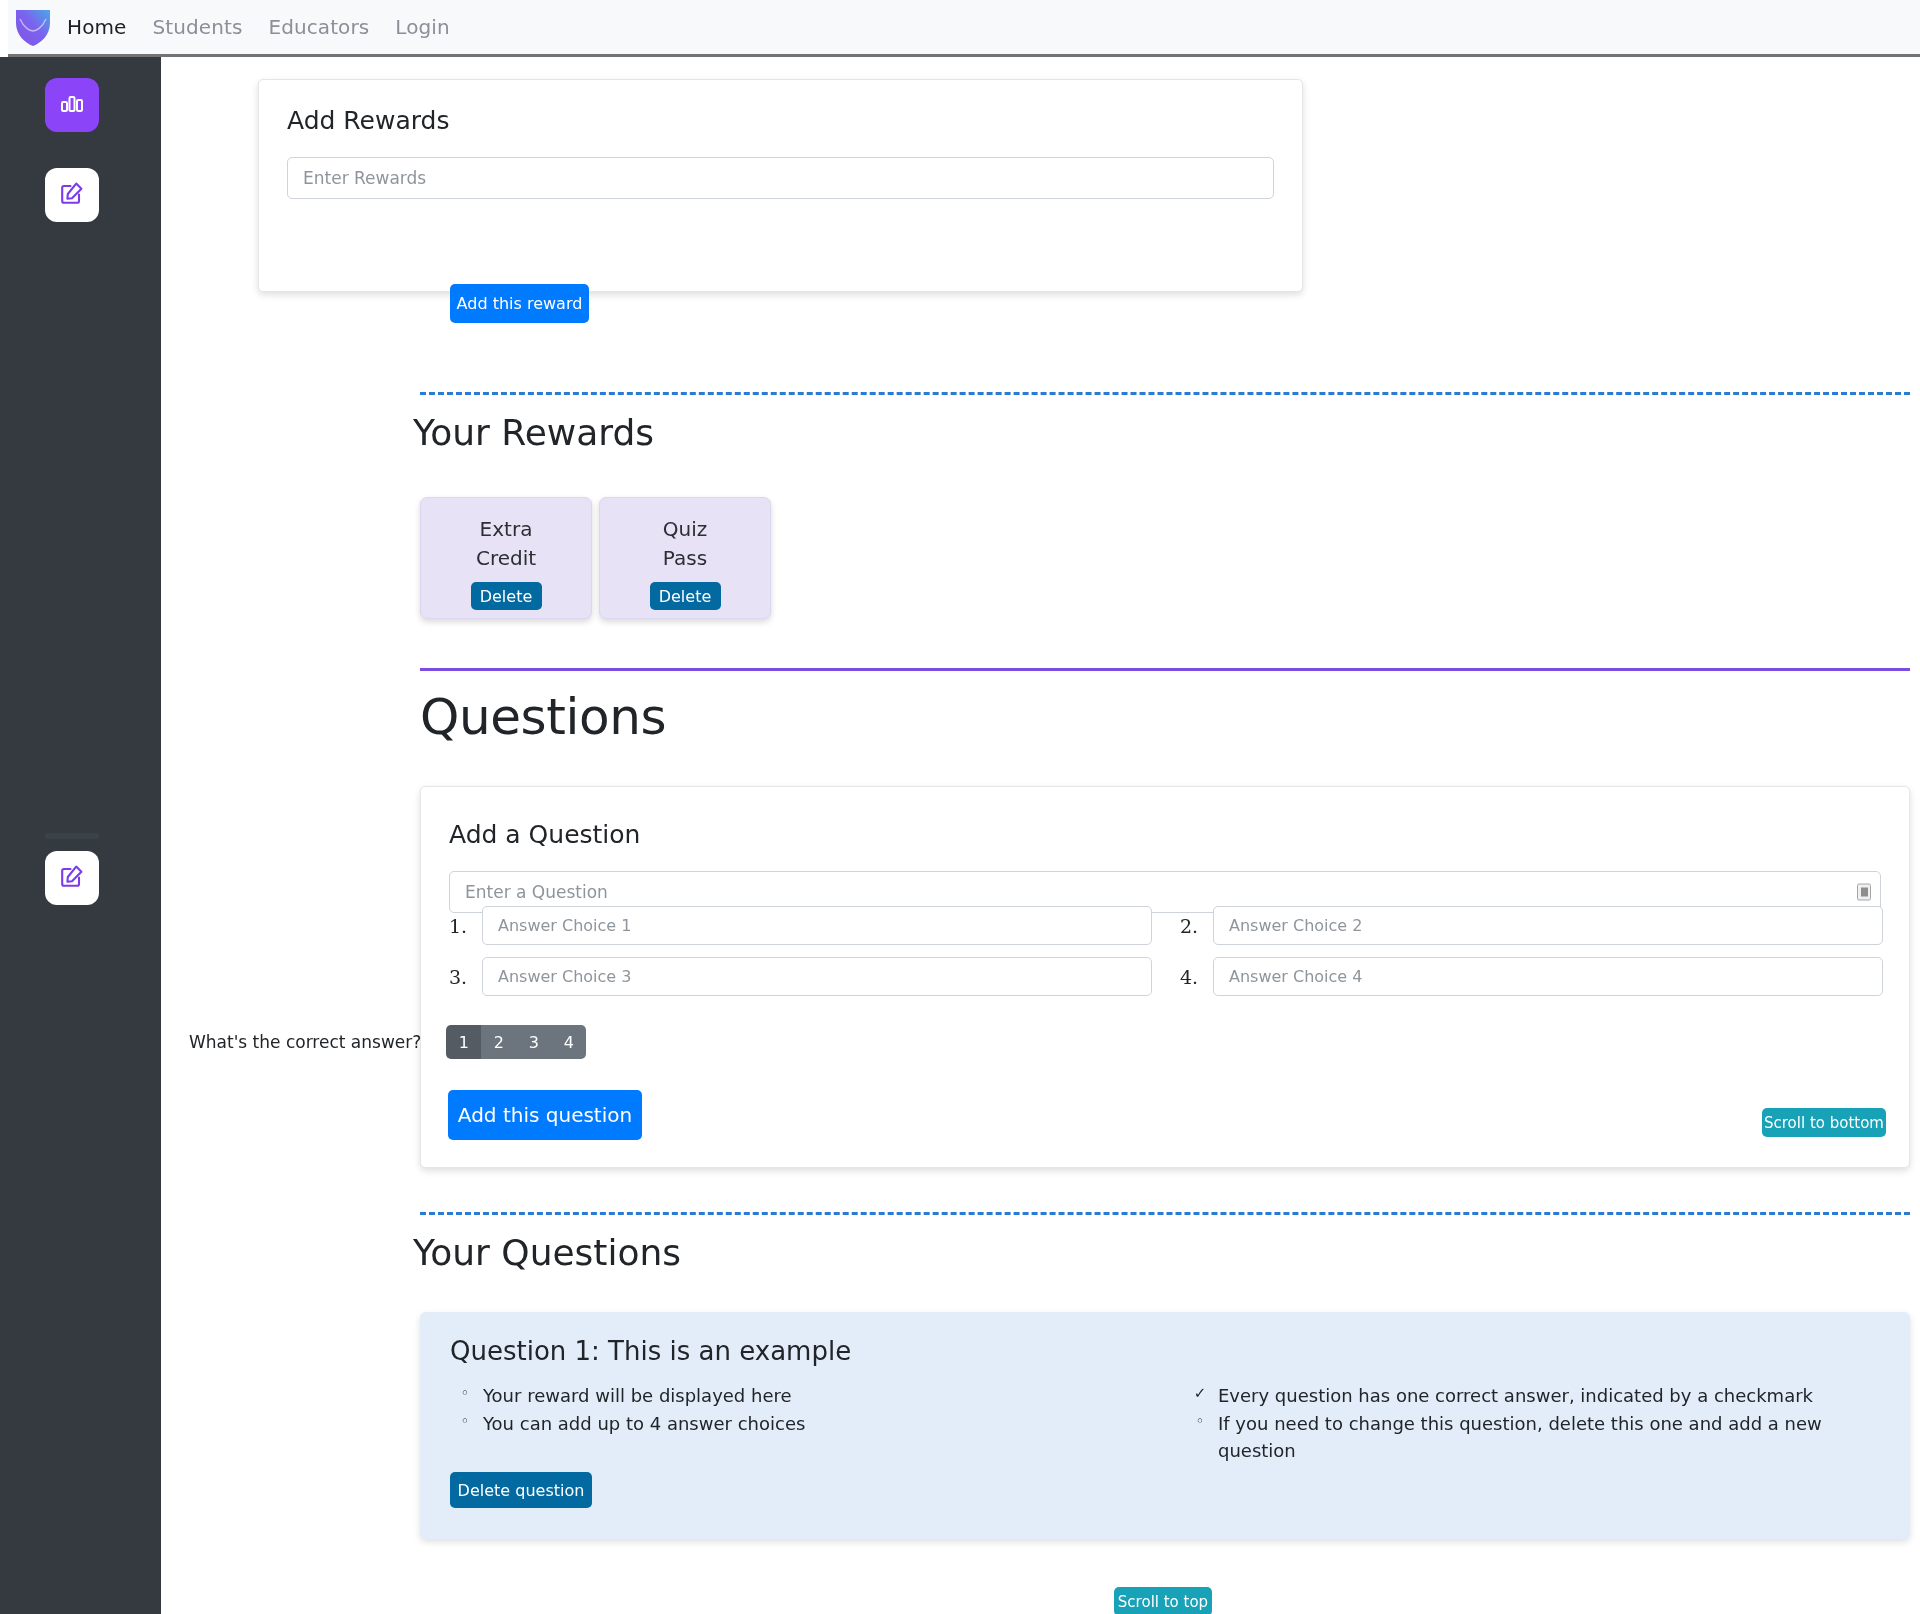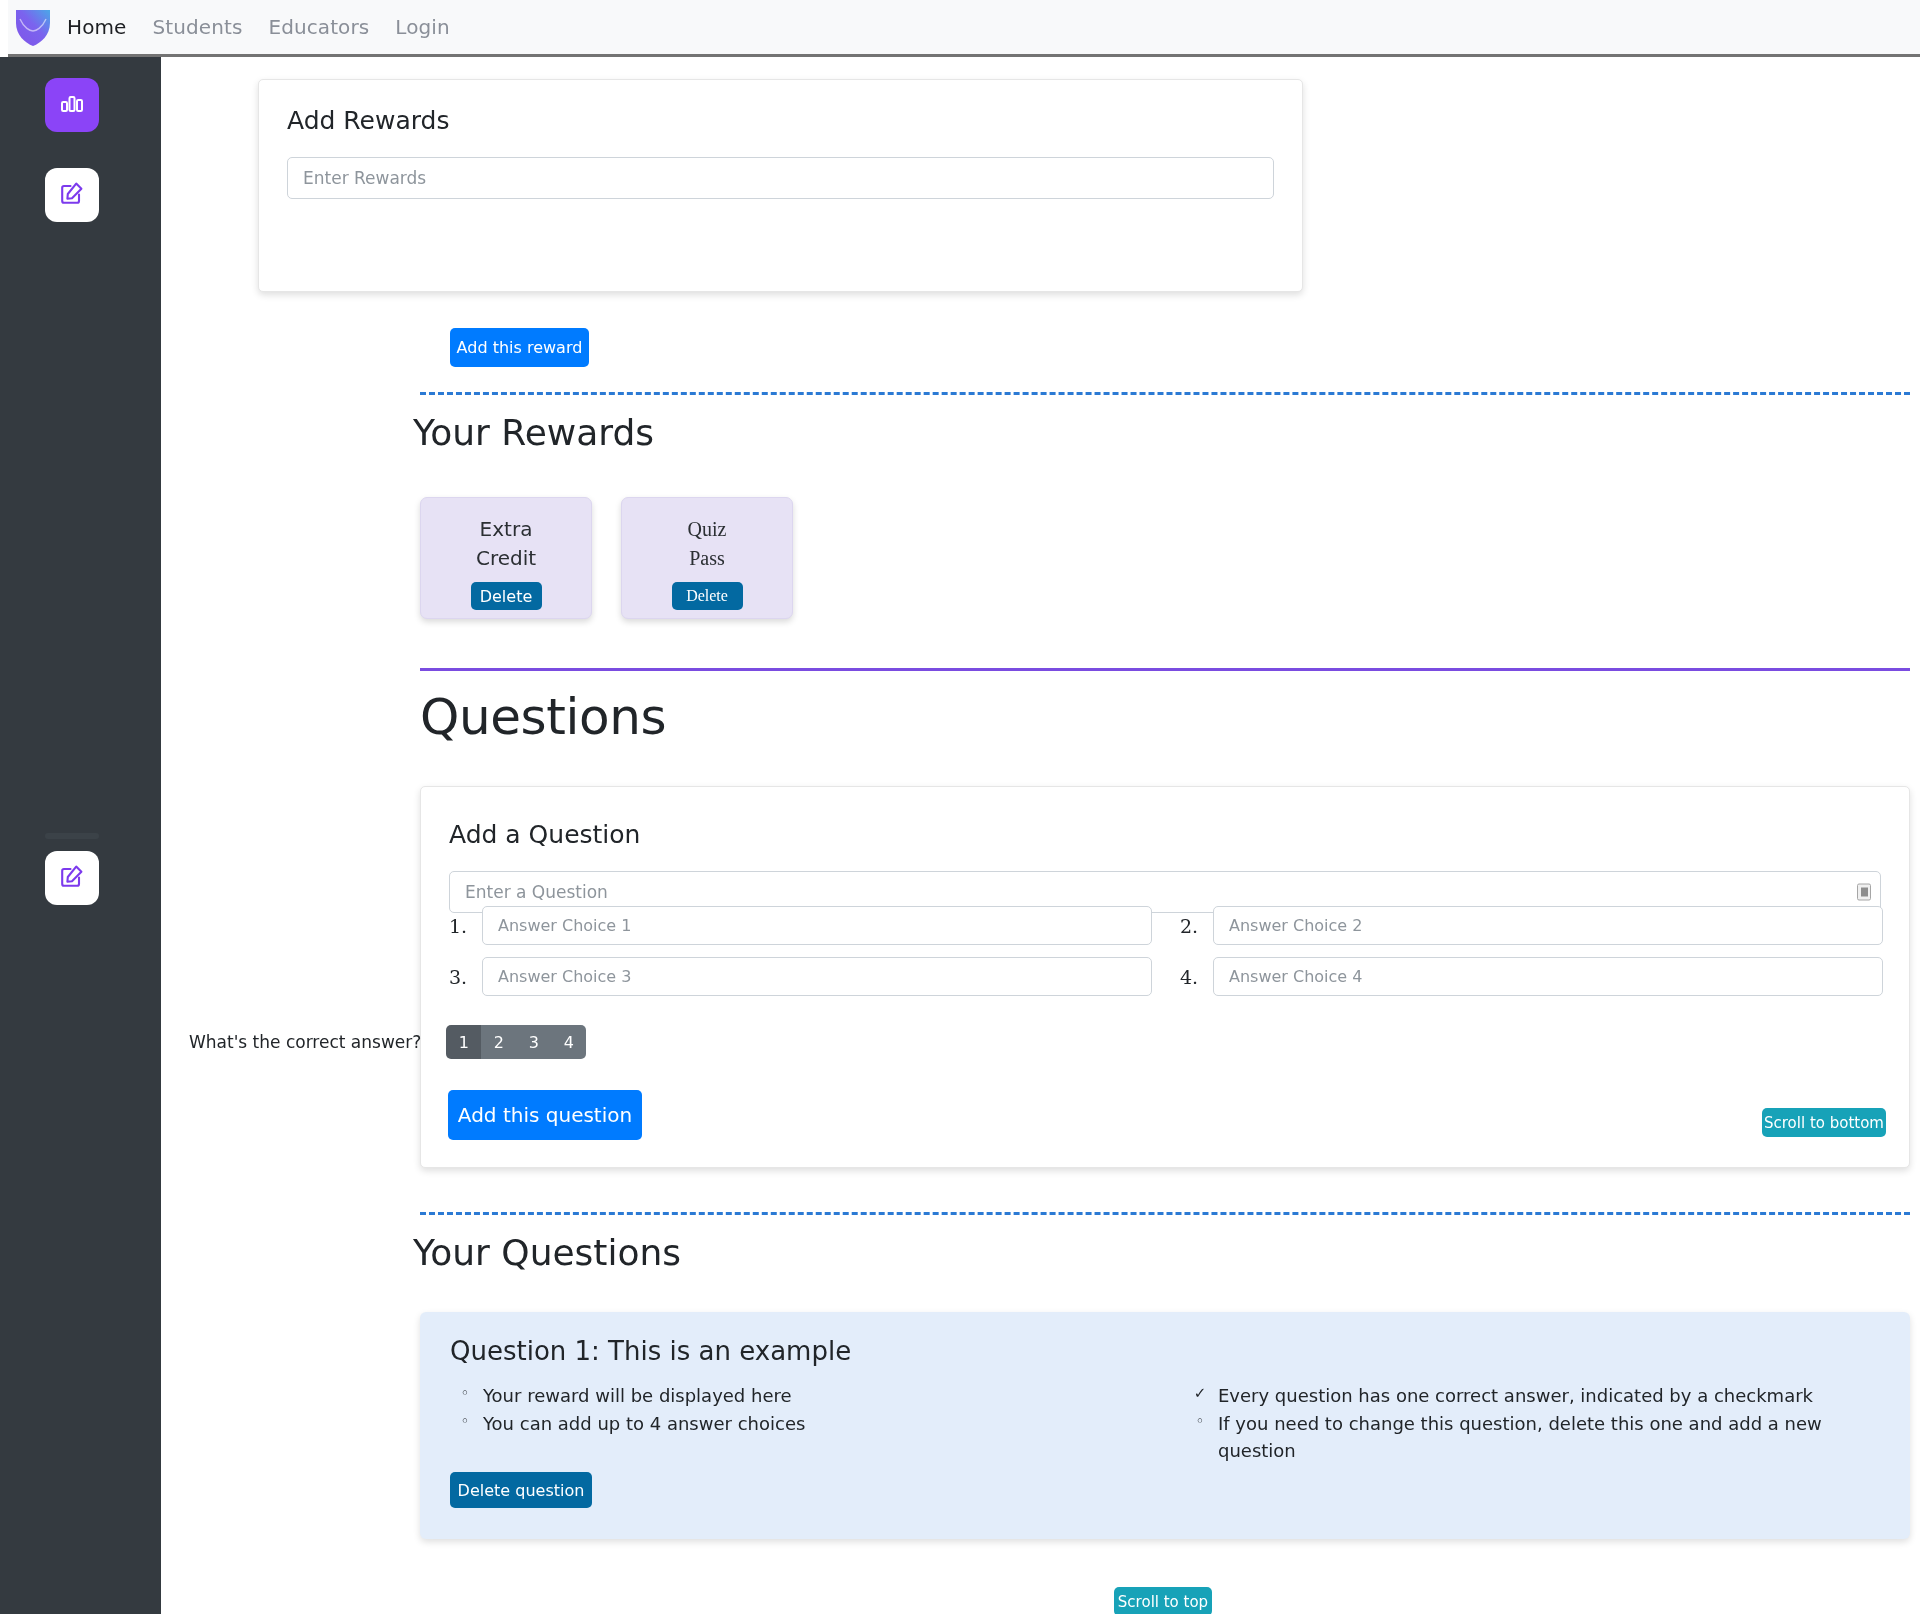--- a/index.html
+++ b/index.html
@@ -119,21 +119,20 @@
     white-space: nowrap;
   }
   .btn-primary { background: #007bff; }
   .btn-danger  { background: #0369a1; }
   .btn-info    { background: #17a2b8; }
   #add-reward-button {
     position: absolute;
     left: 289px; top: 227px;
     width: 139px; height: 39px;
     font-size: 16px;
-    margin-top: 44px;
   }
 
   
   .dashed-sep {
     position: absolute;
     left: 259px;
     width: 1490px;
     border-top: 3px dashed #2b7ad4;
   }
   #sep-rewards { top: 335px; }
@@ -157,21 +156,21 @@
     background: #e7e2f5;
     border: 1px solid #dcd6ef;
     border-radius: 7px;
     box-shadow: 0 3px 6px rgba(0,0,0,0.15);
     display: flex;
     flex-direction: column;
     align-items: center;
     padding-top: 17px;
   }
   #reward-tile-0 { left: 259px; }
-  #reward-tile-1 { left: 460px; font-family: Liberation Serif, serif; }
+  #reward-tile-1 { left: 438px; }
   .reward-label {
     font-size: 20px;
     color: #2b2f33;
     line-height: 1.45;
     text-align: center;
   }
   .reward-delete {
     margin-top: 9px;
     width: 71px; height: 28px;
     font-size: 16px;

